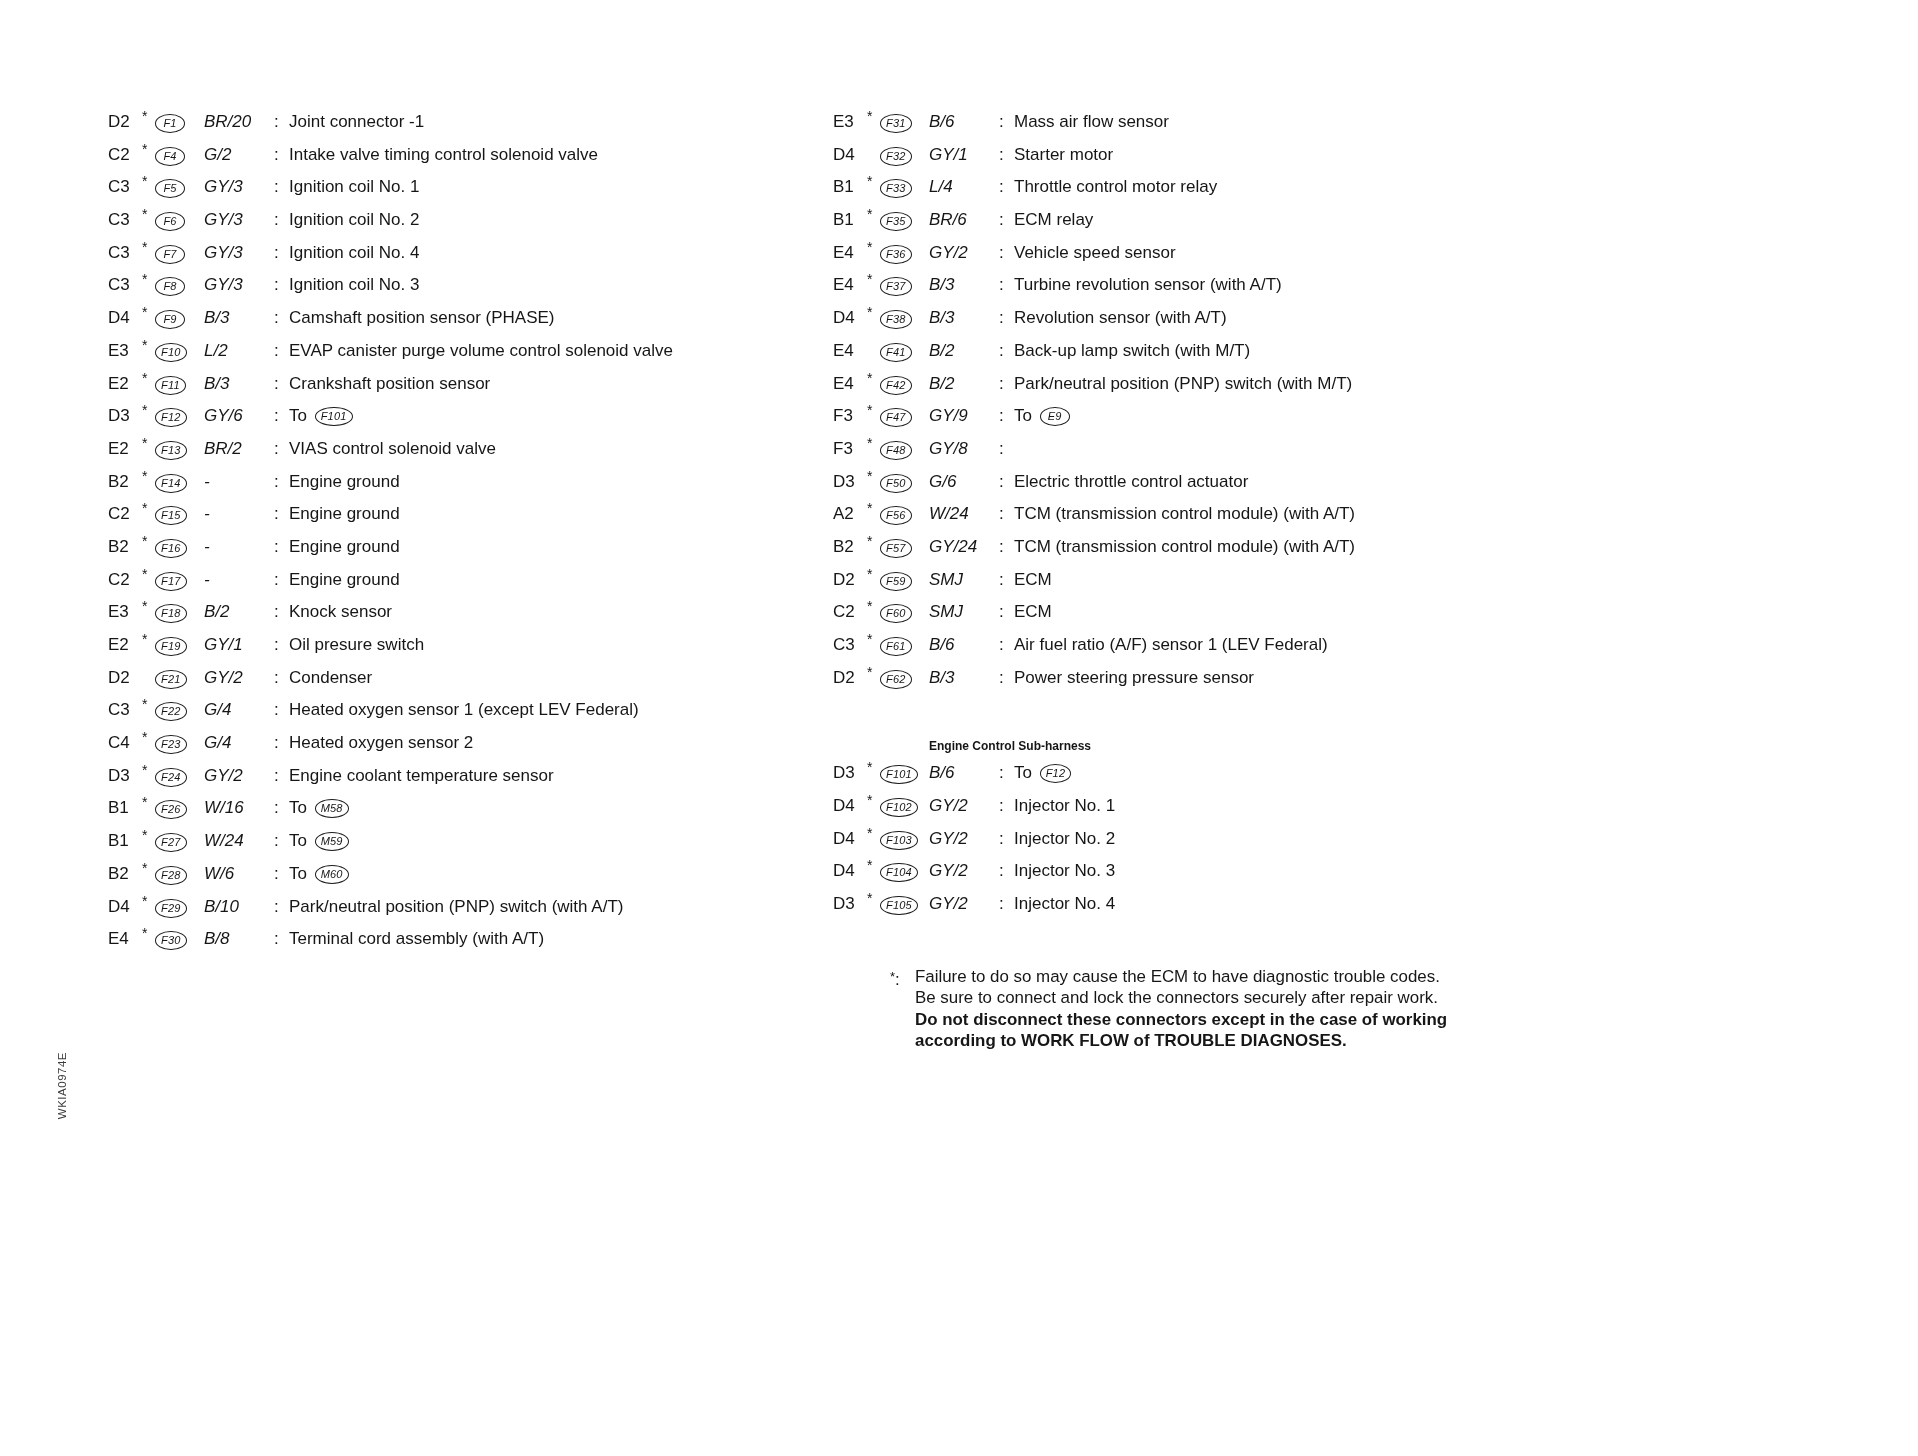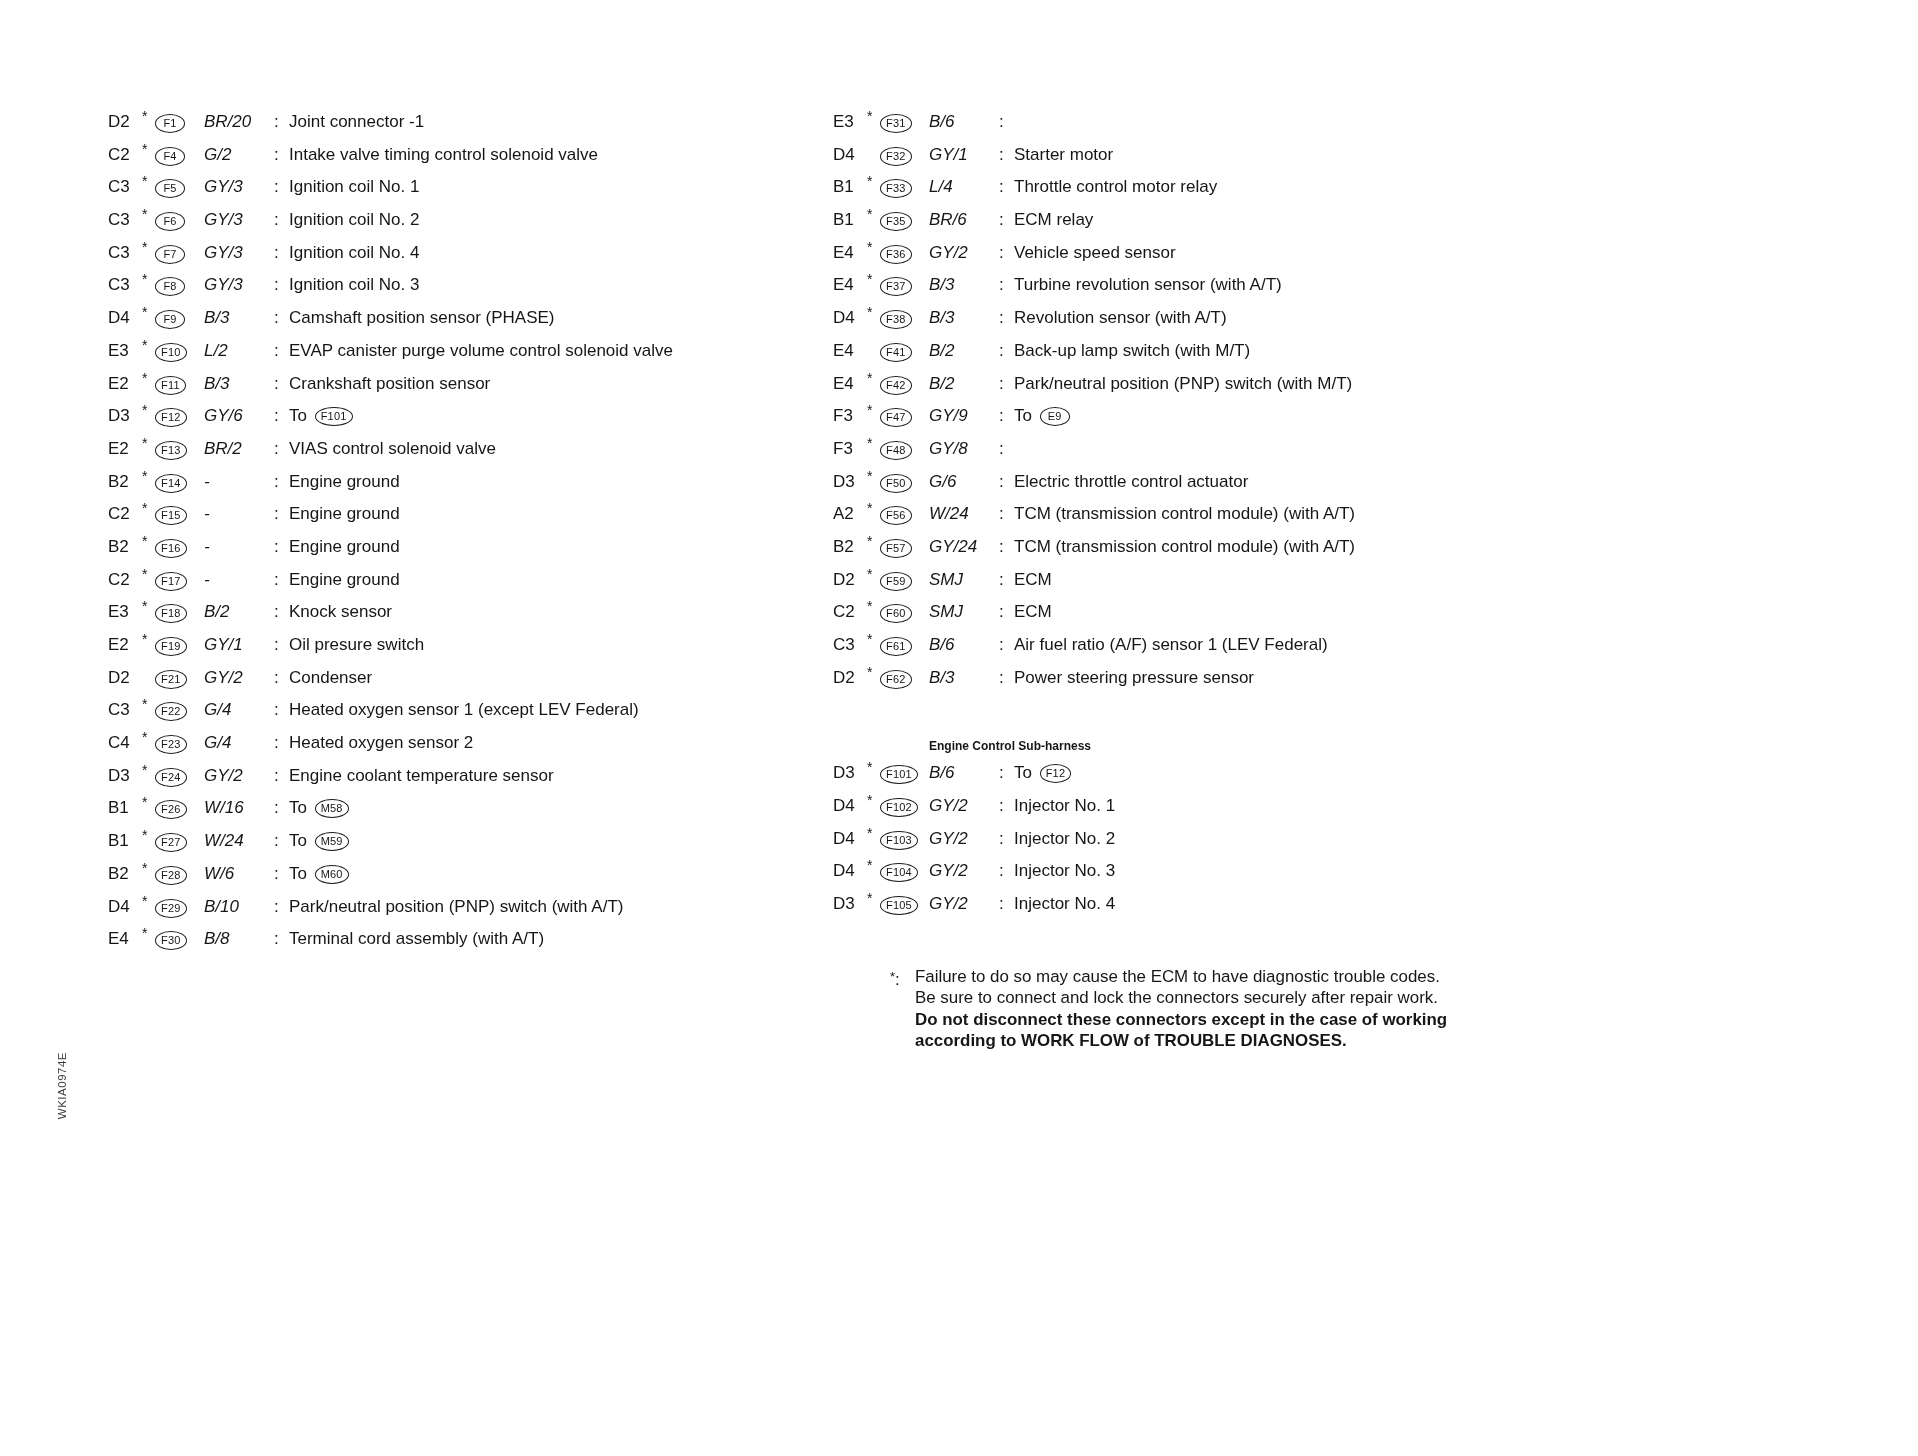--- a/index.html
+++ b/index.html
@@ -21,21 +21,21 @@
   }
   .grid  { width: 34px; flex: none; }
   .star  { width: 13px; flex: none; font-size: 14px; position: relative; top: -4px; }
   .oval-wrap { width: 49px; flex: none; }
   .oval {
     display: inline-block;
     border: 1.5px solid #1d1d1d;
     border-radius: 50%;
     font-size: 11px; line-height: 15px;
     padding: 1px 5px; min-width: 30px;
-    text-align: center; letter-spacing: 0.2px;
+    text-align: center; letter-spacing: 0.2px; font-style: italic;
   }
   .wire  { width: 70px; flex: none; font-style: italic; }
   .colon { width: 15px; flex: none; }
   .desc  { flex: 1; }
   .desc .oval { margin: 0 3px; vertical-align: 1px; }
 
   .subheading {
     margin: 30px 0 0 96px;
     font-weight: bold; font-size: 12px;
     height: 33px; line-height: 33px;
@@ -276,20 +276,21 @@
   </div>
 
   <div class="col col-right">
     <div>
         <div class="row">
           <span class="grid">E3</span>
           <span class="star">*</span>
           <span class="oval-wrap"><span class="oval">F31</span></span>
           <span class="wire">B/6</span>
           <span class="colon">:</span>
+          <span class="desc">Mass air flow sensor</span>
         </div>
         <div class="row">
           <span class="grid">D4</span>
           <span class="star"></span>
           <span class="oval-wrap"><span class="oval">F32</span></span>
           <span class="wire">GY/1</span>
           <span class="colon">:</span>
           <span class="desc">Starter motor</span>
         </div>
         <div class="row">

